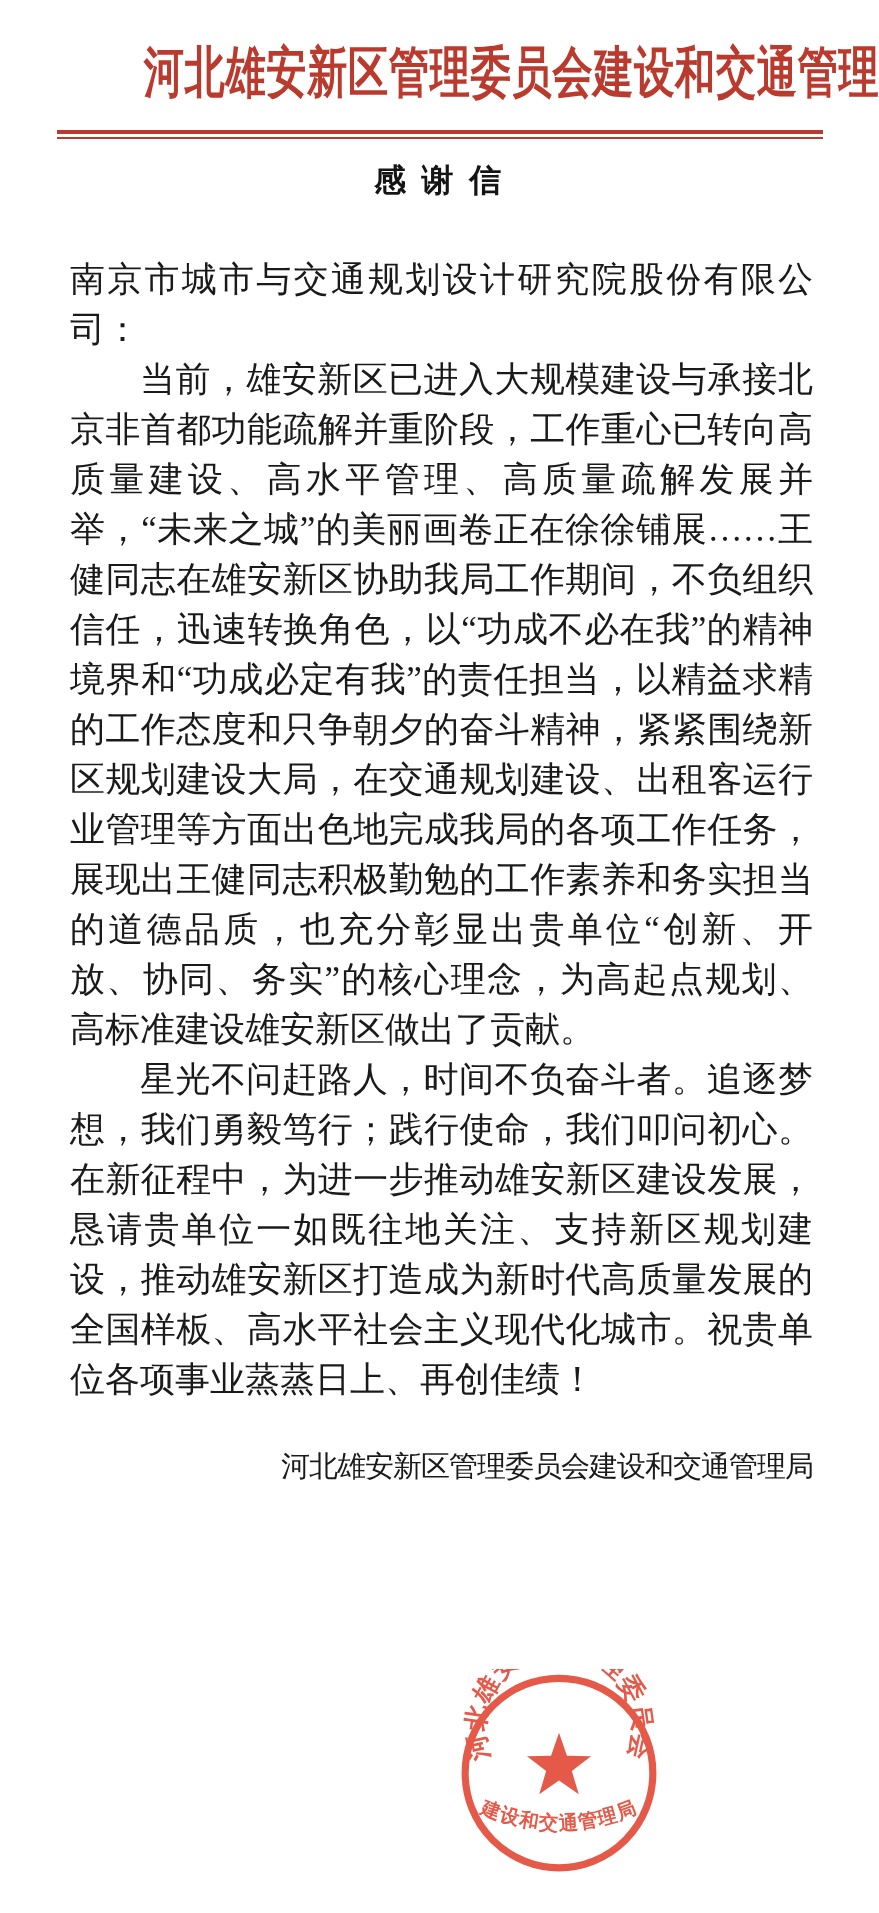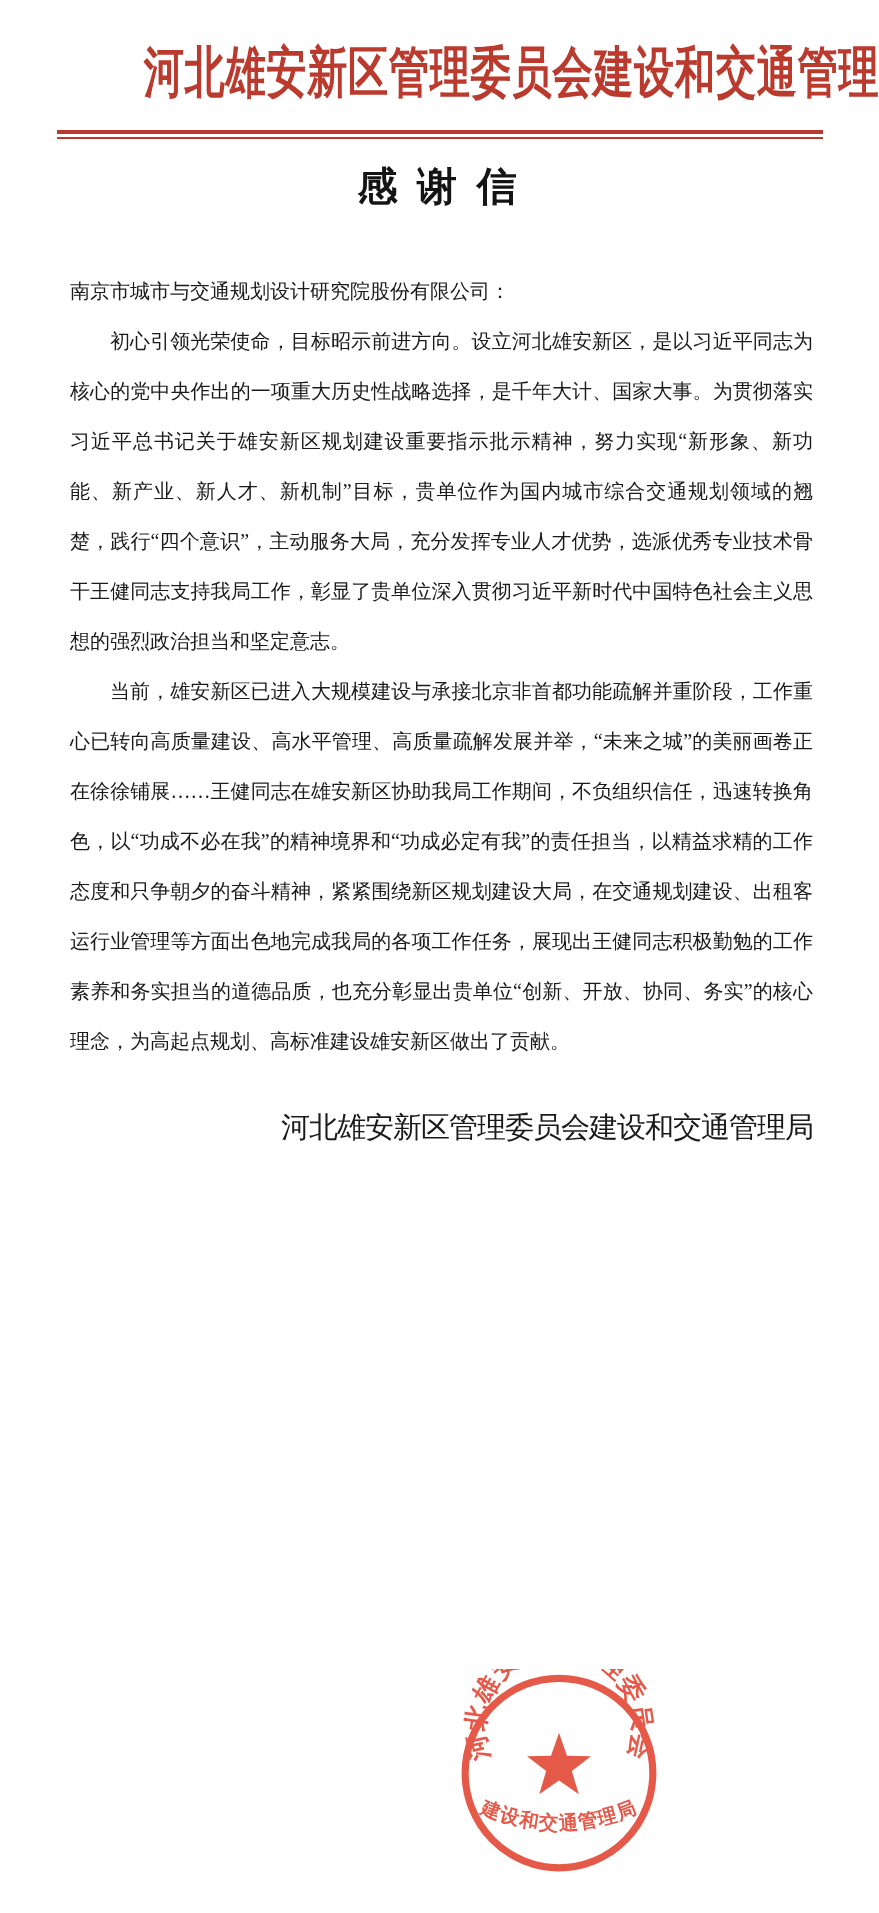--- a/index.html
+++ b/index.html
@@ -38,29 +38,29 @@
     width:766px;
     margin:20px auto 0;
     height:9px;
     border-top:4px solid var(--red);
     border-bottom:2px solid var(--red);
   }
   
   .letter-title{
     margin-top:20px;
     text-align:center;
-    font-size:40px;
+    font-size:32px;
     font-weight:bold;
     letter-spacing:0.12em;
     color:#141414;
   }
   
   .body{
     margin:52px 66px 0 70px;
-    font-size:20px;
+    font-size:35px;
     line-height:50px;
     text-align:justify;
     text-justify:inter-ideograph;
     color:var(--ink);
   }
   .salutation{ text-indent:0; }
   .para{ text-indent:2em; }
   
   .sign-block{
     margin:42px 66px 0 0;
@@ -100,22 +100,22 @@
 
   <div class="letterhead">
     <span class="inner">河北雄安新区管理委员会建设和交通管理局</span>
   </div>
   <div class="head-rule"></div>
 
   <div class="letter-title">感 谢 信</div>
 
   <div class="body">
     <div class="salutation">南京市城市与交通规划设计研究院股份有限公司：</div>
-    <div class="para">初心引领光荣使命，目标昭示前进方向。设立河北雄安新区，是以习近平同志为核心的党中央作出的一项重大历史性战略选择，是千年大计、国家大事。为贯彻落实习近平总书记关于雄安新区规划建设重要指示批示精神，努力实现“新形象、新功能、新产业、新人才、新机制”目标，贵单位作为国内城市综合交通规划领域的翘楚，践行“四个意识”，主动服务大局，充分发挥专业人才优势，选派优秀专业技术骨干王健同志支持我局工作，彰显了贵单位深入贯彻习近平新时代中国特色社会主义思想的强烈政治担当和坚定意志。</div>
     <div class="para">当前，雄安新区已进入大规模建设与承接北京非首都功能疏解并重阶段，工作重心已转向高质量建设、高水平管理、高质量疏解发展并举，“未来之城”的美丽画卷正在徐徐铺展……王健同志在雄安新区协助我局工作期间，不负组织信任，迅速转换角色，以“功成不必在我”的精神境界和“功成必定有我”的责任担当，以精益求精的工作态度和只争朝夕的奋斗精神，紧紧围绕新区规划建设大局，在交通规划建设、出租客运行业管理等方面出色地完成我局的各项工作任务，展现出王健同志积极勤勉的工作素养和务实担当的道德品质，也充分彰显出贵单位“创新、开放、协同、务实”的核心理念，为高起点规划、高标准建设雄安新区做出了贡献。</div>
+    <div class="para">星光不问赶路人，时间不负奋斗者。追逐梦想，我们勇毅笃行；践行使命，我们叩问初心。在新征程中，为进一步推动雄安新区建设发展，恳请贵单位一如既往地关注、支持新区规划建设，推动雄安新区打造成为新时代高质量发展的全国样板、高水平社会主义现代化城市。祝贵单位各项事业蒸蒸日上、再创佳绩！</div>
   </div>
 
   <div class="sign-block">
     <div class="sign-inner">
       <div class="sign-org">河北雄安新区管理委员会建设和交通管理局</div>
       
     </div>
   </div>
 
   <div class="seal">

